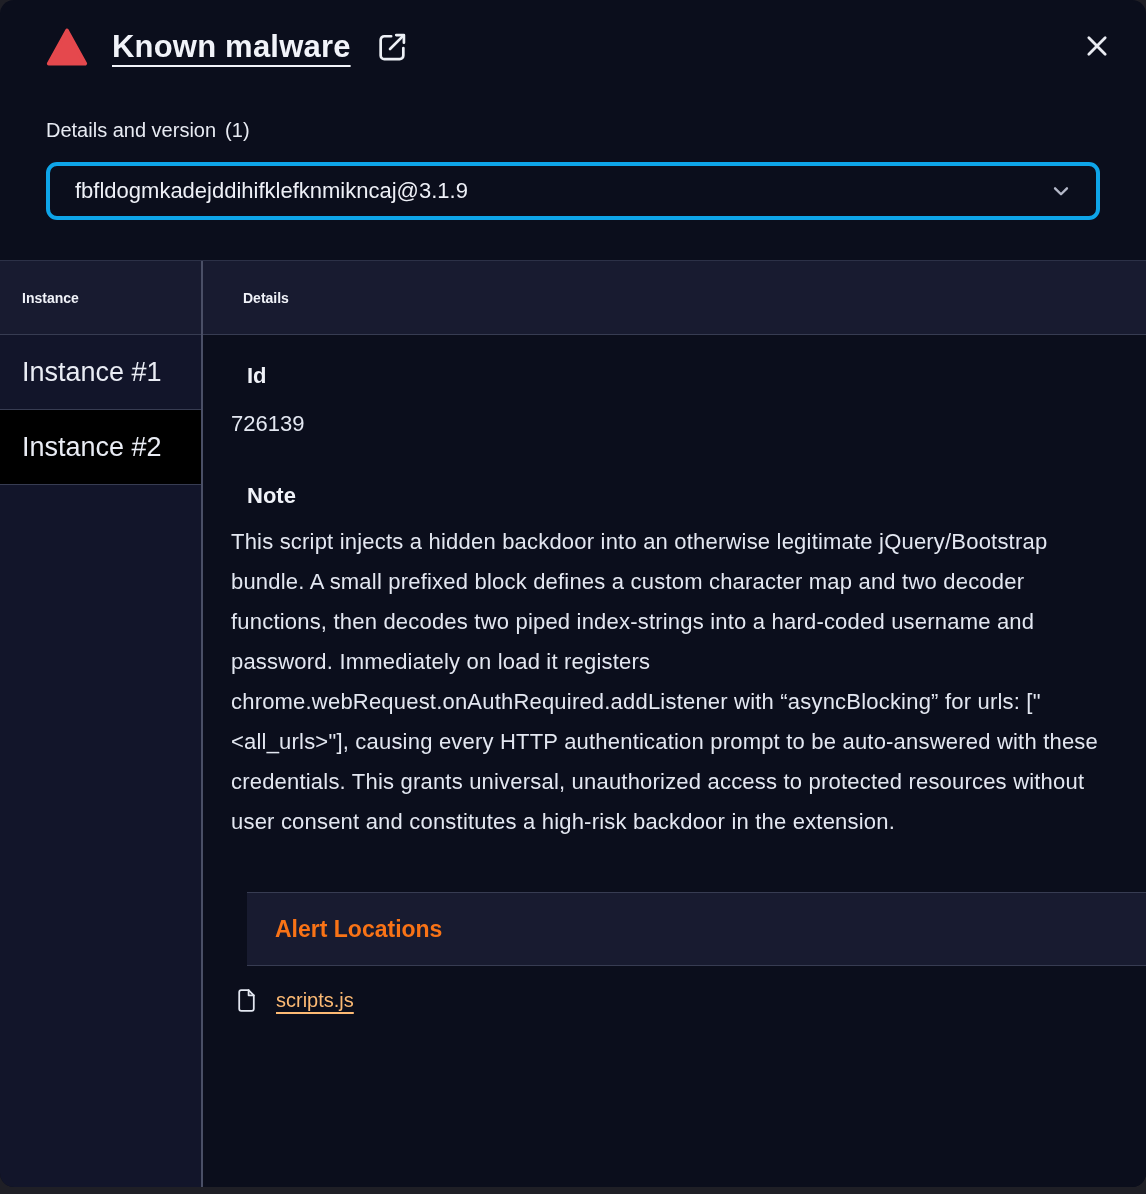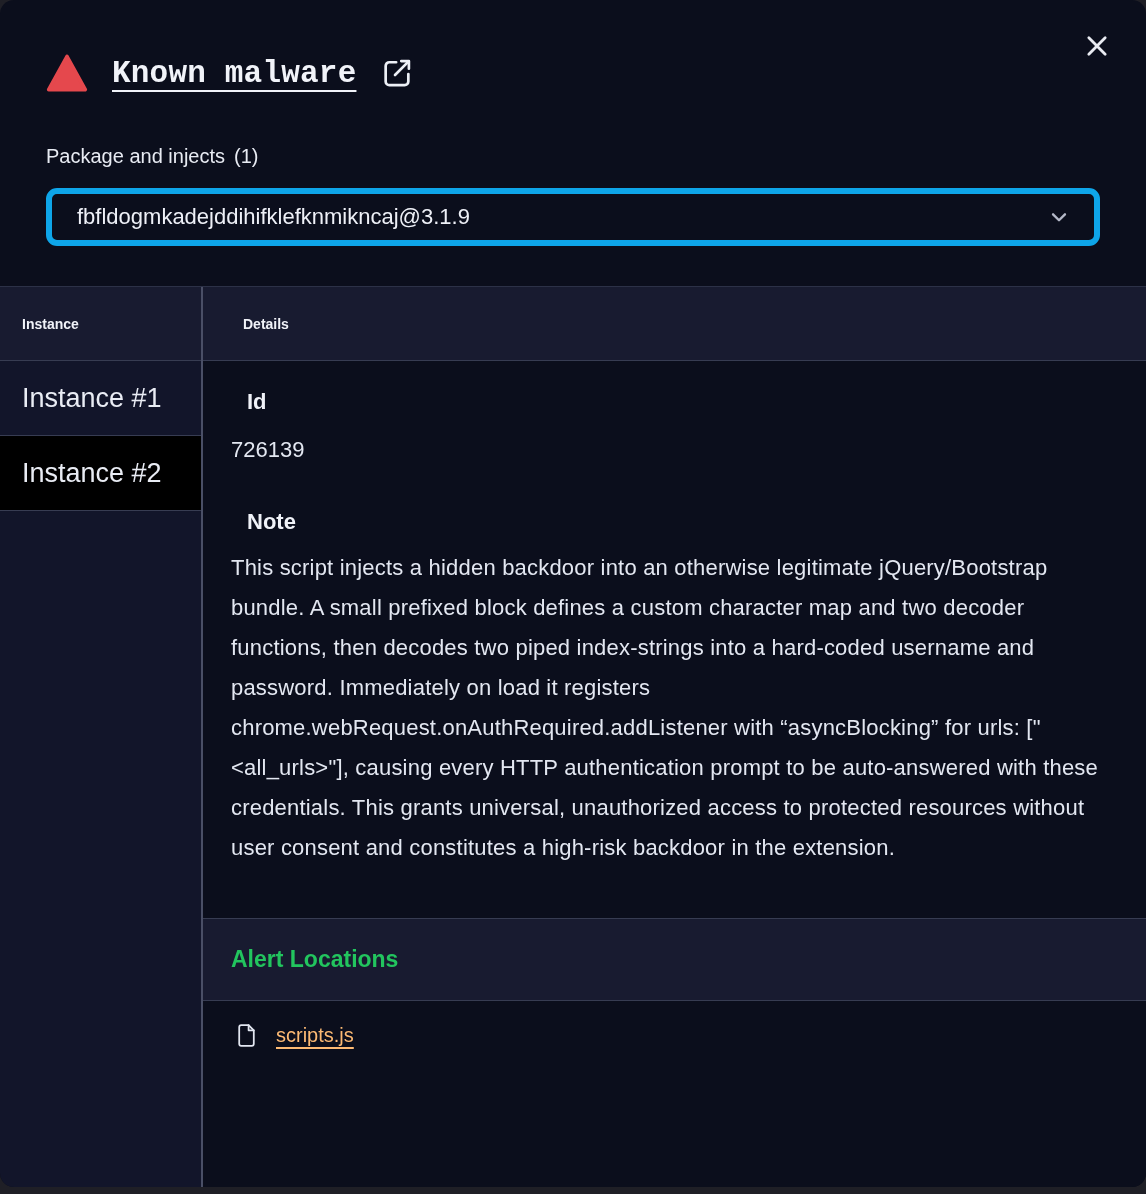--- a/index.html
+++ b/index.html
@@ -18,38 +18,38 @@
     display: flex; flex-direction: column;
     color: #eef0f7;
   }
   .modal-top { position: relative; padding: 0 46px; flex: none; }
   .close-btn {
     position: absolute; top: 30px; right: 32px;
     width: 34px; height: 34px;
     background: none; border: none; cursor: pointer;
     display: flex; align-items: center; justify-content: center;
   }
-  .title-row { padding-top: 53px; display: flex; align-items: center; gap: 24px; font-family: Liberation Mono, monospace; }
+  .title-row { padding-top: 27px; display: flex; align-items: center; gap: 24px; }
   .tri-icon svg { width: 42px; height: 40px; display: block; }
   .page-title {
     font-size: 31px; font-weight: 600; color: #f1f3f9;
     text-decoration: underline;
     text-underline-offset: 8px;
     text-decoration-thickness: 2px;
     letter-spacing: 0.2px;
     cursor: pointer;
   }
   .ext-icon svg { width: 34px; height: 34px; display: block; }
   .pkg-label {
     margin-top: 52px; font-size: 20px; color: #e8ebf3;
     display: flex; gap: 9px; align-items: baseline;
   }
   .select-box {
     margin-top: 20px; height: 58px;
-    border: 6px solid #0ea5e9; border-radius: 11px;
+    border: 4px solid #0ea5e9; border-radius: 11px;
     display: flex; align-items: center; justify-content: space-between;
     padding: 0 22px 0 25px;
     font-size: 22px; color: #eef0f7;
     cursor: pointer;
   }
   .select-box .chev svg { width: 26px; height: 26px; display: block; }
 
   .table { margin-top: 40px; flex: 1; display: flex; border-top: 1px solid #2c3147; min-height: 0; }
   .col-a {
     width: 203px; flex: none;
@@ -83,27 +83,27 @@
   .d-value { font-size: 22px; line-height: 26px; color: #e3e7f1; margin-top: 22px; }
   .note-label { margin-top: 46px; }
   .note-text {
     margin-top: 13px;
     font-size: 22px; line-height: 40px;
     letter-spacing: 0.2px;
     color: #e3e7f1;
     max-width: 880px;
   }
   .alert-header {
-    height: 83px; flex: none;
+    height: 74px; flex: none;
     background: #181b30;
     border-top: 1px solid #373c52;
     border-bottom: 1px solid #373c52;
     display: flex; align-items: center;
     padding-left: 28px;
-    font-weight: 700; font-size: 23px; color: #22c55e;
+    font-weight: 700; font-size: 23px; color: #f97316; margin-left: 44px;
   }
   .file-row {
     height: 68px; flex: none;
     display: flex; align-items: center; gap: 17px;
     padding-left: 31px;
     cursor: pointer;
   }
   .file-row .file-icon svg { width: 25px; height: 27px; display: block; }
   .file-name {
     font-size: 20px; color: #fdba74;
@@ -136,21 +136,21 @@
       <span class="ext-icon">
         <svg viewBox="0 0 24 24" fill="none" stroke="#edf0f6" stroke-width="1.9" stroke-linecap="round" stroke-linejoin="round">
           <path d="M20 12.7 V18 a2.6 2.6 0 0 1 -2.6 2.6 H6.6 A2.6 2.6 0 0 1 4 18 V7 a2.6 2.6 0 0 1 2.6 -2.6 H11.4"></path>
           <path d="M15 3.6 h5.4 v5.4"></path>
           <path d="M10.6 13.4 L20.2 3.8"></path>
         </svg>
       </span>
     </div>
 
     <div class="pkg-label">
-      <span>Package and injects</span>
+      <span>Details and version</span>
       <span>(1)</span>
     </div>
 
     <div class="select-box">
       <span>fbfldogmkadejddihifklefknmikncaj@3.1.9</span>
       <span class="chev">
         <svg viewBox="0 0 24 24" fill="none" stroke="#b4b8c8" stroke-width="2.2" stroke-linecap="round" stroke-linejoin="round">
           <path d="m6.5 9.5 5.5 5.5 5.5-5.5"></path>
         </svg>
       </span>

